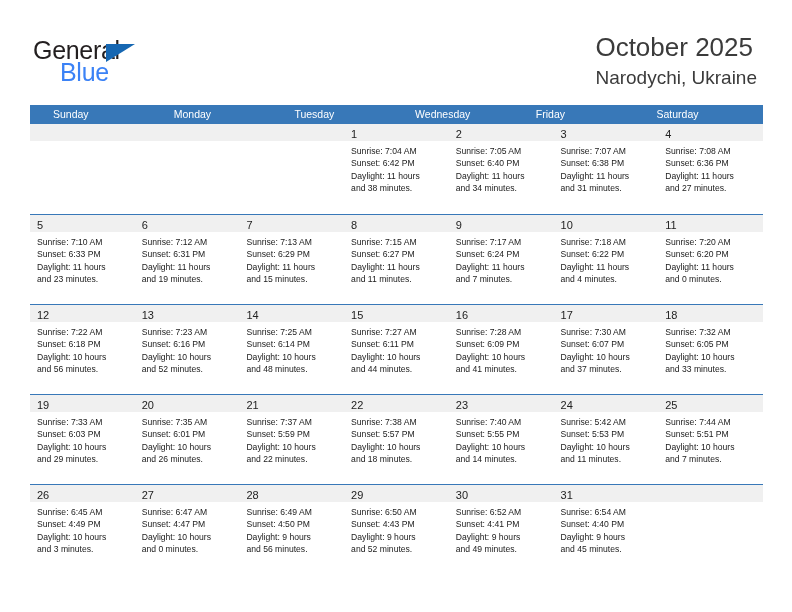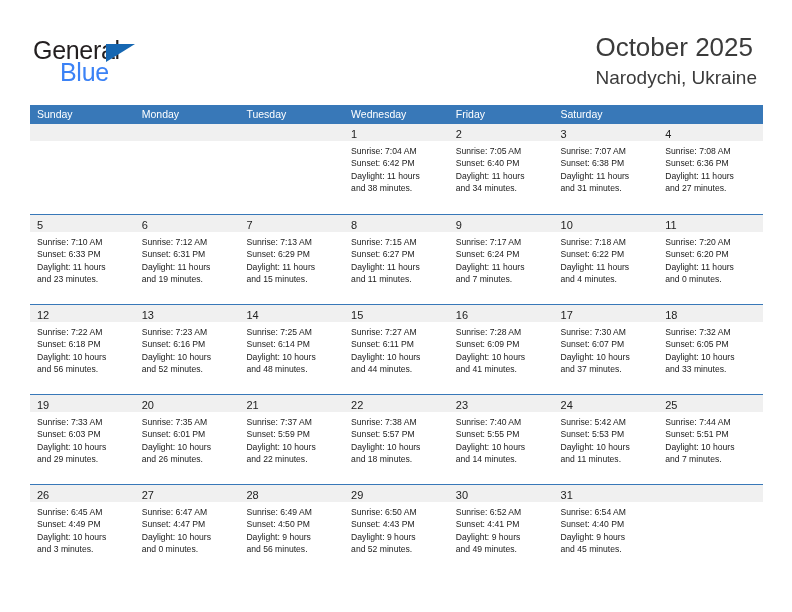--- a/index.html
+++ b/index.html
@@ -101,20 +101,21 @@
   .dow {
     flex: 0 0 104.71px;
     width: 104.71px;
     color: #ffffff;
     font-size: 10.5px;
     line-height: 19px;
     padding-left: 7px;
     box-sizing: border-box;
     white-space: nowrap;
     overflow: hidden;
+    margin-left: 16px;
   }
 
   .week {
     display: flex;
     width: 733px;
     height: 90px;
     border-top: 1.4px solid #3878b8;
     box-sizing: border-box;
     background: #ffffff;
   }

